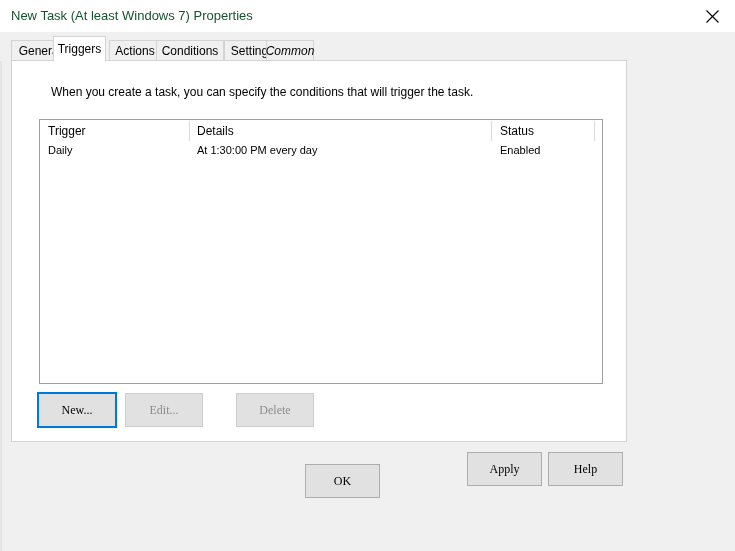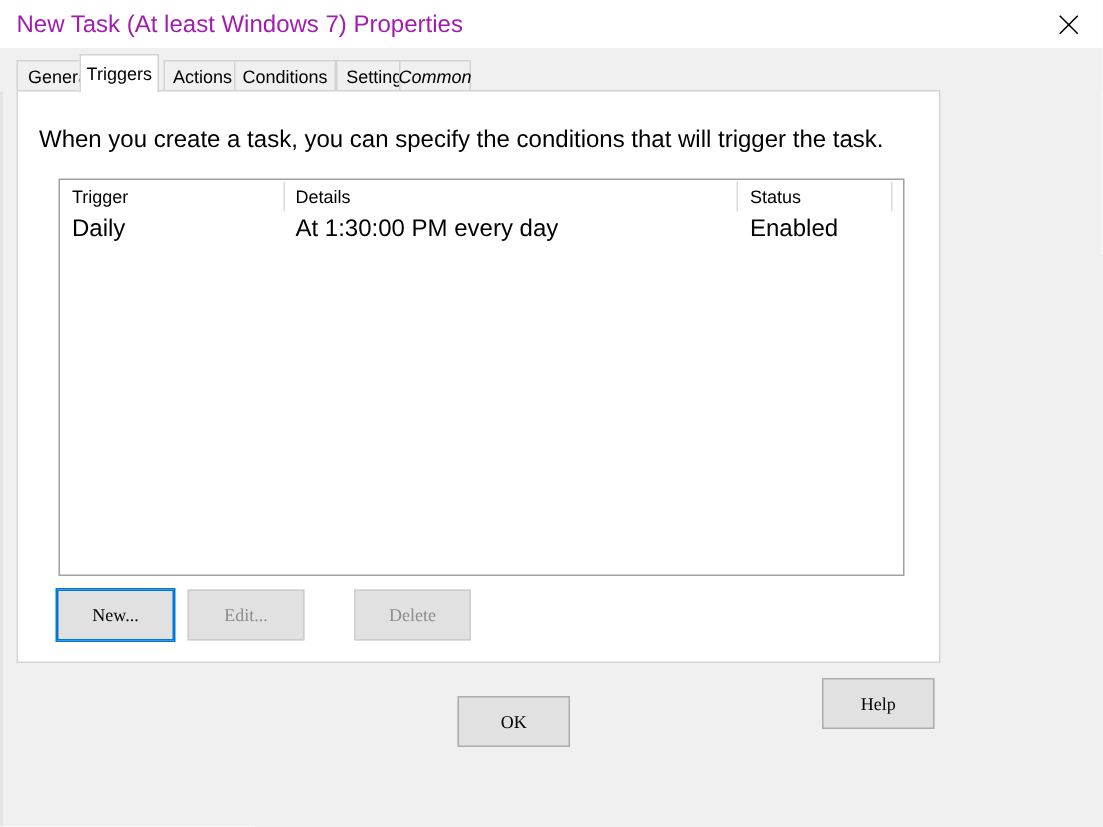--- a/index.html
+++ b/index.html
@@ -35,22 +35,22 @@
   
   #titlebar {
     position: absolute;
     left: 0; top: 0;
     width: 735px; height: 32px;
     background: #ffffff;
   }
   #title-text {
     position: absolute;
     left: 11px; top: 8px;
-    font-size: 16px;
-    color: #a21caf;
+    font-size: 13px;
+    color: #14532d;
     white-space: nowrap;
   }
   #close-button {
     position: absolute;
     right: 0; top: 0;
     width: 46px; height: 32px;
     display: flex;
     align-items: center;
     justify-content: center;
     cursor: default;
@@ -94,22 +94,22 @@
   #tabpanel {
     position: absolute;
     left: 11px; top: 60px;
     width: 616px; height: 382px;
     background: #ffffff;
     border: 1px solid #d3d3d3;
     box-sizing: border-box;
   }
   #intro-text {
     position: absolute;
-    left: 14px; top: 24px;
-    font-size: 16px;
+    left: 39px; top: 24px;
+    font-size: 12px;
     color: #000000;
     white-space: nowrap;
   }
 
   
   #listview {
     position: absolute;
     left: 27px; top: 58px;
     width: 564px; height: 265px;
     border: 1px solid #a0a0a0;
@@ -136,21 +136,21 @@
     height: 20px;
     background: #d9d9d9;
   }
   .list-row {
     position: relative;
     height: 20px;
   }
   .cell {
     position: absolute;
     top: 2px;
-    font-size: 16px;
+    font-size: 11px;
     color: #000000;
     white-space: nowrap;
   }
 
   
   .btn {
     position: absolute;
     box-sizing: border-box;
     background: #e1e1e1;
     border: 1px solid #adadad;
@@ -247,15 +247,16 @@
       </div>
     </div>
 
     <button class="btn focused" id="new-button">New...</button>
     <button class="btn disabled" id="edit-button" disabled="">Edit...</button>
     <button class="btn disabled" id="delete-button" disabled="">Delete</button>
 
   </div>
 
   <button class="btn" id="ok-button">OK</button>
+  <button class="btn" id="apply-button">Apply</button>
   <button class="btn" id="help-button">Help</button>
 
 </div>
 
 </body></html>

